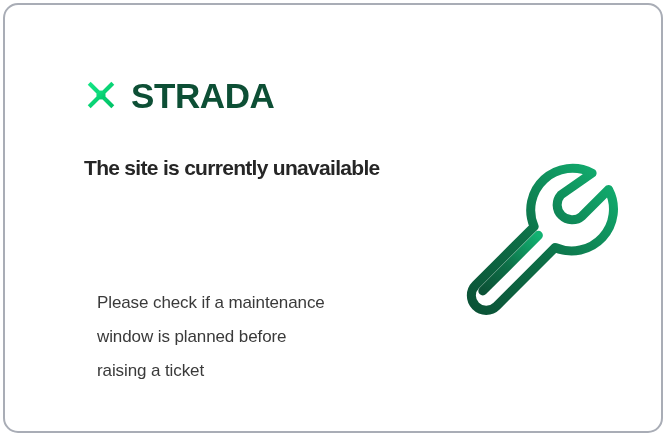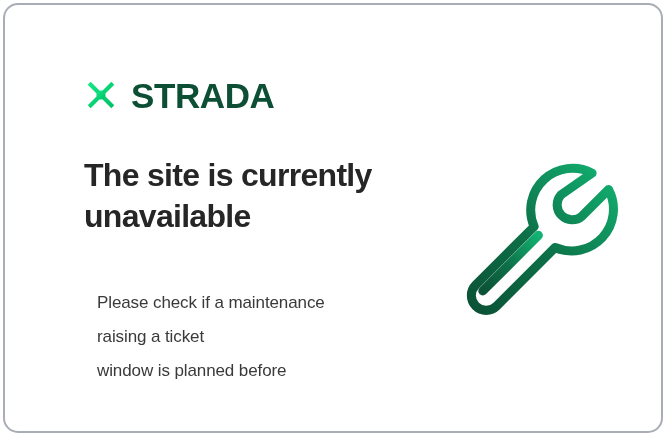--- a/index.html
+++ b/index.html
@@ -61,21 +61,21 @@
     white-space: nowrap;
   }
 
   
   .headline {
     position: absolute;
     left: 79px;
     top: 150px;
     width: 340px;
     margin: 0;
-    font-size: 32px;
+    font-size: 21px;
     font-weight: bold;
     line-height: 1.28;
     letter-spacing: -0.7px;
     color: #262626;
   }
 
   
   .body-copy {
     position: absolute;
     left: 80px;
@@ -134,22 +134,22 @@
           </g>
         </svg>
       </span>
       <span class="brand-name">STRADA</span>
     </div>
 
     <h1 class="headline">The site is currently unavailable</h1>
 
     <p class="body-copy">
       <span class="line">Please check if a maintenance</span>
+      <span class="line">window is planned before</span>
       <span class="line">raising a ticket</span>
-      <span class="line">window is planned before</span>
     </p>
 
     <div class="wrench">
       <svg viewBox="0 0 168 168" xmlns="http://www.w3.org/2000/svg" aria-hidden="true">
         <defs>
           <linearGradient id="wrenchGrad" x1="0" y1="1" x2="1" y2="0">
             <stop offset="0%" stop-color="#0b5236"></stop>
             <stop offset="45%" stop-color="#0d6f47"></stop>
             <stop offset="100%" stop-color="#12b272"></stop>
           </linearGradient>

